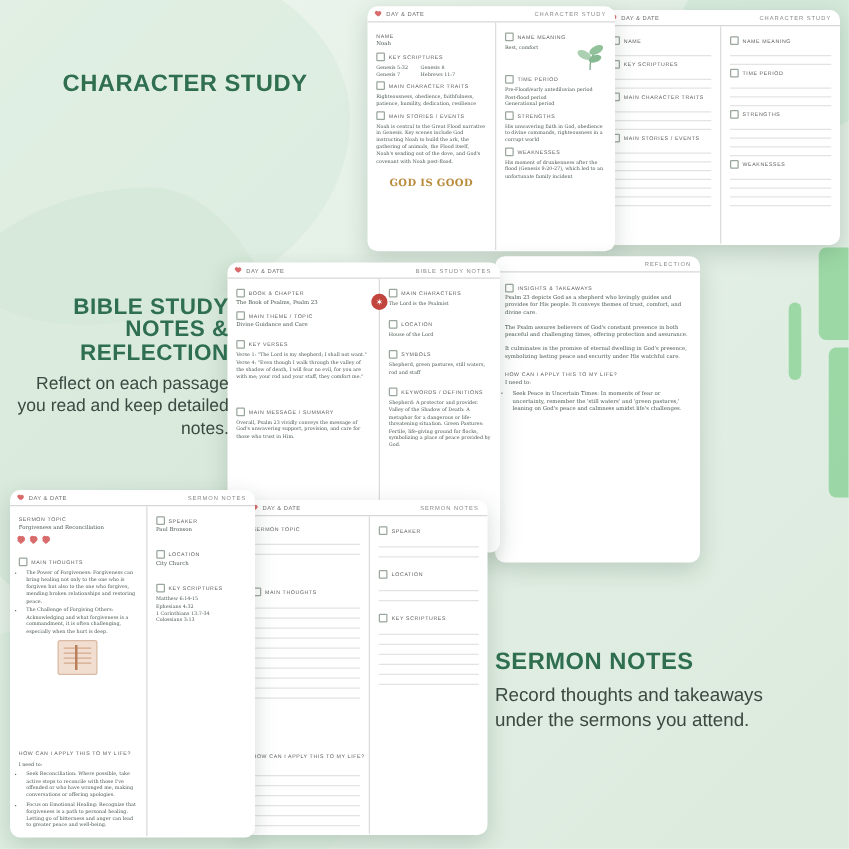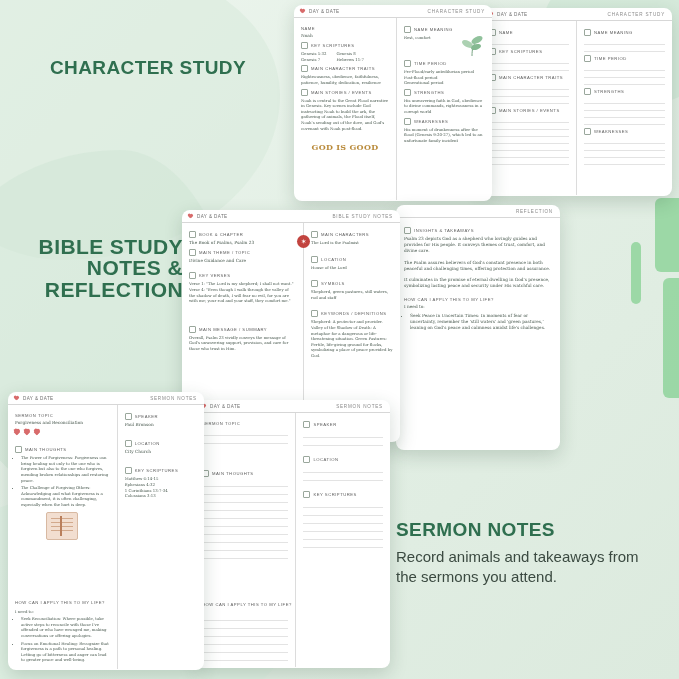--- a/index.html
+++ b/index.html
@@ -450,21 +450,22 @@
       <div class="field-label" style="margin-top:10px;">
         <span class="sq"></span>
         <span>KEYWORDS / DEFINITIONS</span>
       </div>
       <div class="hand hand-sm">Shepherd: A protector and provider. Valley of the Shadow of Death: A metaphor for a dangerous or life-threatening situation. Green Pastures: Fertile, life-giving ground for flocks, symbolizing a place of peace provided by God.</div>
     </div>
   </div>
 </div>
 
 <div style="position:absolute; left:8px; top:236px; width:175px; text-align:right;">
-  <div class="caption-title" style="font-size:21px;">BIBLE STUDY NOTES &amp; REFLECTION</div>
+  <div class="caption-title" style="font-size:18px;">BIBLE STUDY NOTES &amp; REFLECTION</div>
+  <div class="caption-body" style="font-size:14px; margin-top:7px;">Reflect on each passage you read and keep detailed notes.</div>
 </div>
 
 <div class="paper" style="left:195px; top:400px; width:195px; height:268px;">
   <div class="page-head">
     <div class="left">
       <span class="heart"></span>
       <span>DAY &amp; DATE</span>
     </div>
     <div class="right">SERMON NOTES</div>
   </div>
@@ -587,14 +588,14 @@
         <div>Ephesians 4:32</div>
         <div>1 Corinthians 13:7-34</div>
         <div>Colossians 3:13</div>
       </div>
     </div>
   </div>
 </div>
 
 <div style="position:absolute; left:396px; top:520px; width:250px;">
   <div class="caption-title" style="font-size:19px;">SERMON NOTES</div>
-  <div class="caption-body" style="font-size:15px; margin-top:8px;">Record animals and takeaways from the sermons you attend.</div>
+  <div class="caption-body" style="font-size:15px; margin-top:8px;">Record thoughts and takeaways under the sermons you attend.</div>
 </div>
 
 </body></html>

